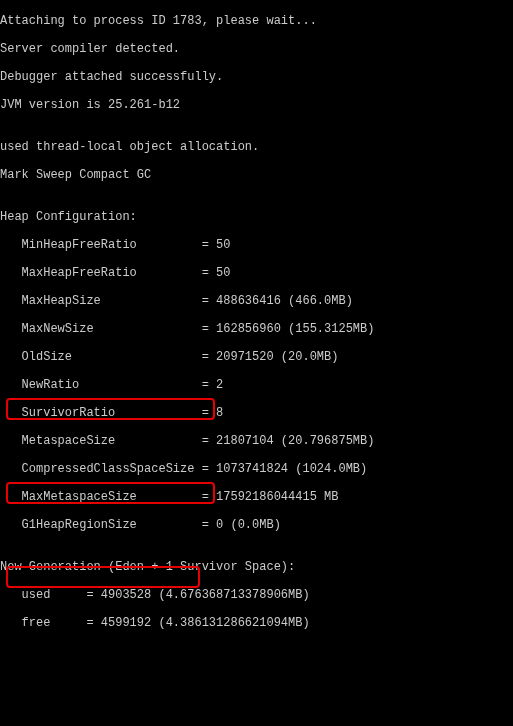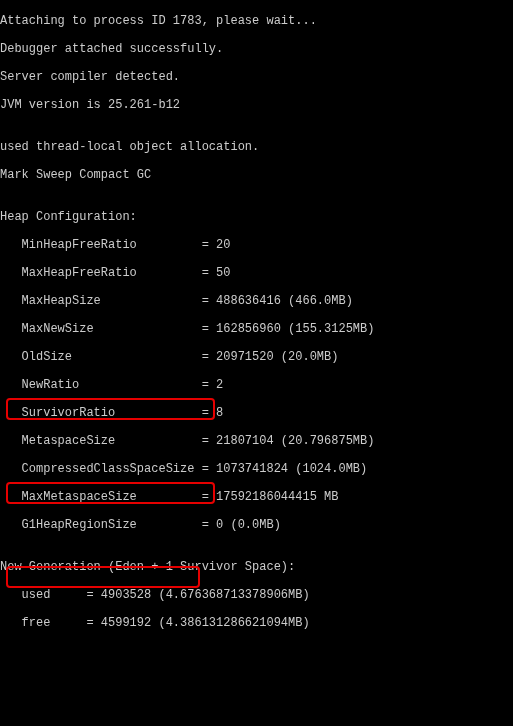--- a/index.html
+++ b/index.html
@@ -26,29 +26,29 @@
     background: transparent;
     pointer-events: none;
   }
   .rel { position: relative; }
 </style>
 </head>
 <body>
 
 <div class="terminal rel">
 <span class="line">Attaching to process ID 1783, please wait...</span>
+<span class="line">Server compiler detected.</span>
 <span class="line">Debugger attached successfully.</span>
-<span class="line">Server compiler detected.</span>
 <span class="line">JVM version is 25.261-b12</span>
 <span class="line"></span>
 <span class="line">used thread-local object allocation.</span>
 <span class="line">Mark Sweep Compact GC</span>
 <span class="line"></span>
 <span class="line">Heap Configuration:</span>
-<span class="line">   MinHeapFreeRatio         = 20</span>
+<span class="line">   MinHeapFreeRatio         = 50</span>
 <span class="line">   MaxHeapFreeRatio         = 50</span>
 <span class="line">   MaxHeapSize              = 488636416 (466.0MB)</span>
 <span class="line">   MaxNewSize               = 162856960 (155.3125MB)</span>
 <span class="line">   OldSize                  = 20971520 (20.0MB)</span>
 <span class="line">   NewRatio                 = 2</span>
 <span class="line">   SurvivorRatio            = 8</span>
 <span class="line">   MetaspaceSize            = 21807104 (20.796875MB)</span>
 <span class="line">   CompressedClassSpaceSize = 1073741824 (1024.0MB)</span>
 <span class="line">   MaxMetaspaceSize         = 17592186044415 MB</span>
 <span class="line">   G1HeapRegionSize         = 0 (0.0MB)</span>

